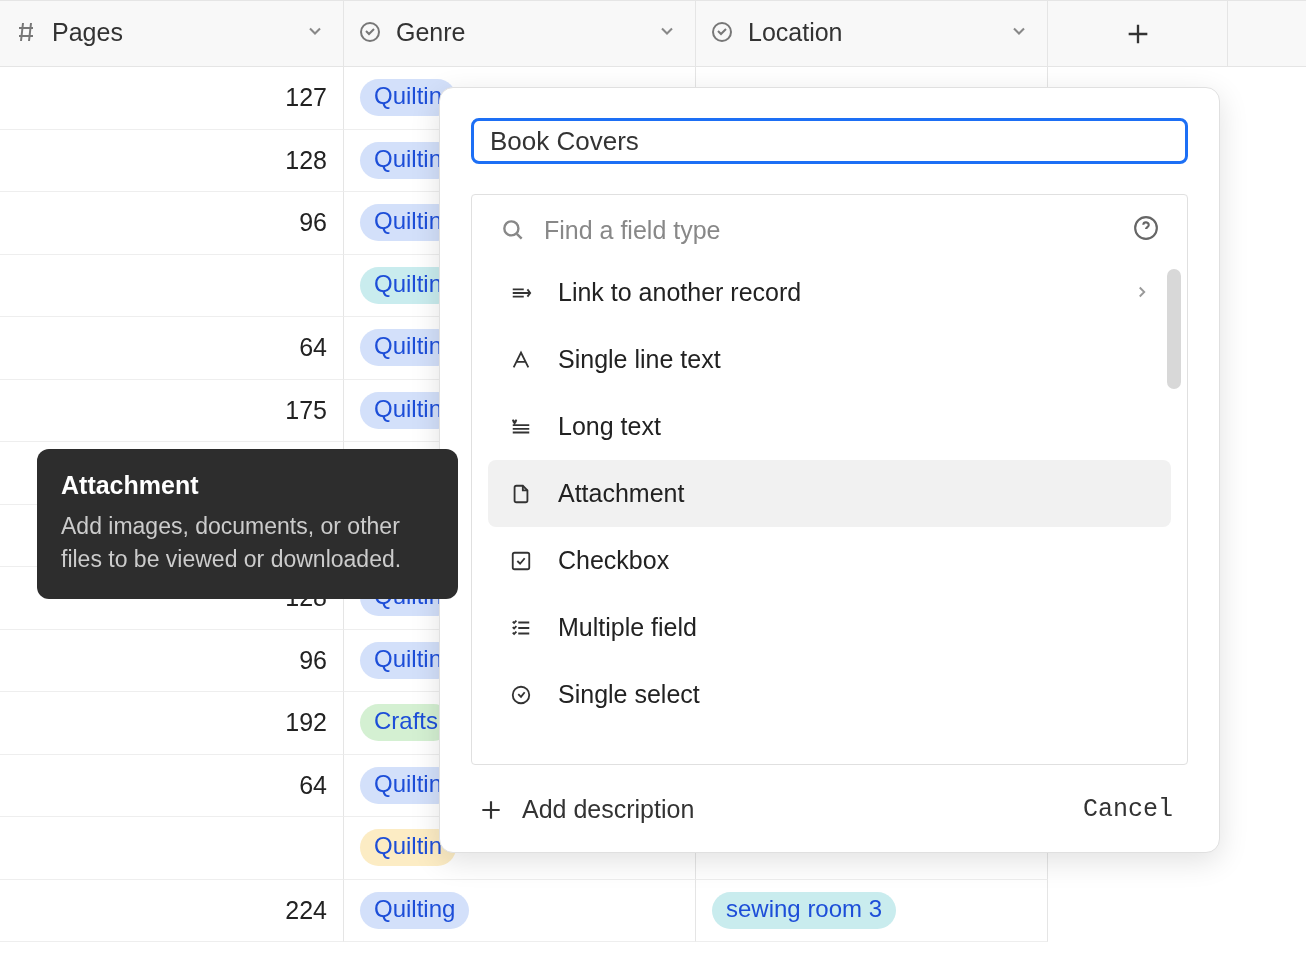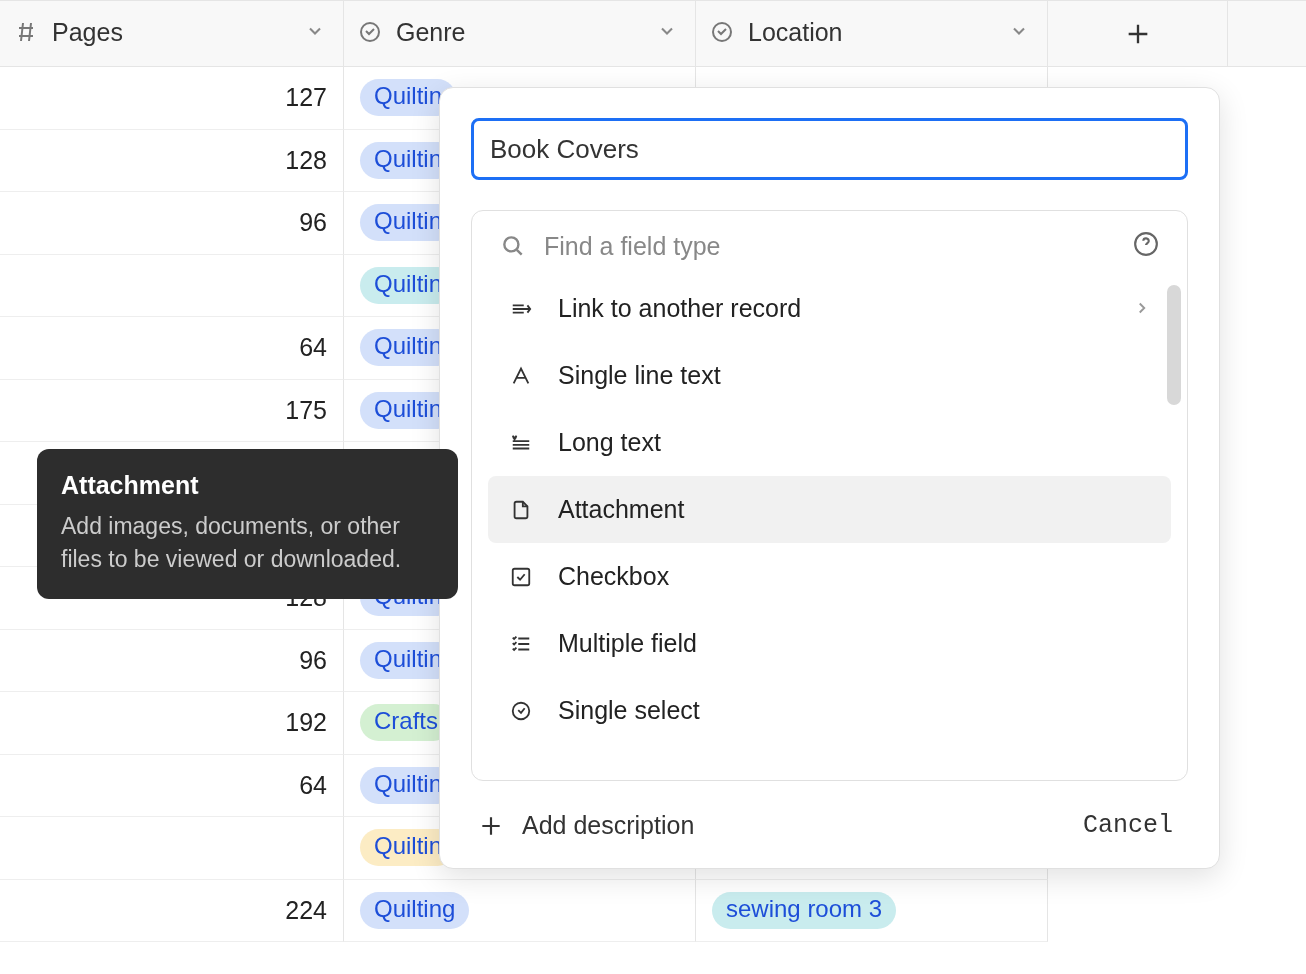--- a/index.html
+++ b/index.html
@@ -113,32 +113,32 @@
     border: 1px solid #e0e0e0;
     border-radius: 14px;
     box-shadow: 0 8px 30px rgba(0,0,0,0.12);
     z-index: 40;
     display: flex;
     flex-direction: column;
     padding-bottom: 18px;
   }
   .field-name-input {
     margin: 30px 31px 0 31px;
-    height: 62px;
+    height: 46px;
     border: 3px solid #1d6ff5;
     border-radius: 8px;
     font-size: 26px;
     padding: 0 16px;
     outline: none;
     color: #333;
   }
   .type-list-wrap {
     margin: 30px 31px 0 31px;
     border: 1px solid #e0e0e0;
-    border-radius: 12px;
+    border-radius: 4px;
     padding: 14px 10px 10px 10px;
     height: 571px;
     overflow: hidden;
     position: relative;
   }
   .search-row {
     display: flex;
     align-items: center;
     padding: 6px 18px 14px 18px;
     gap: 18px;

